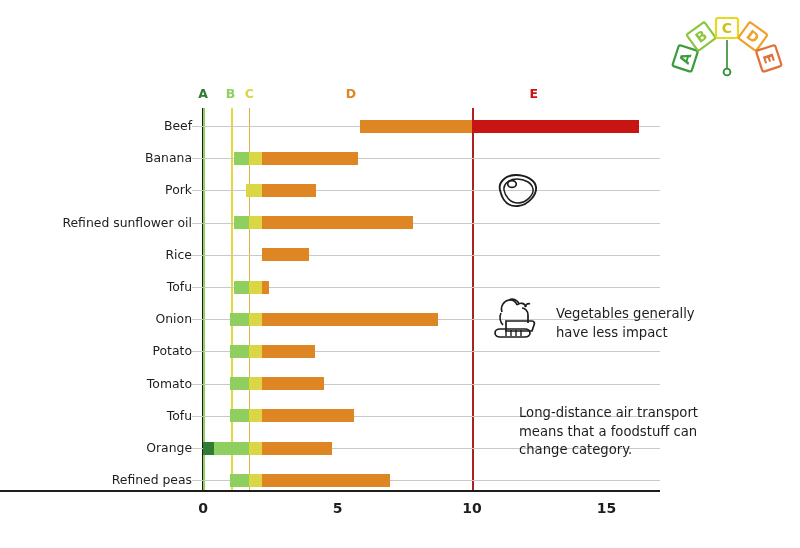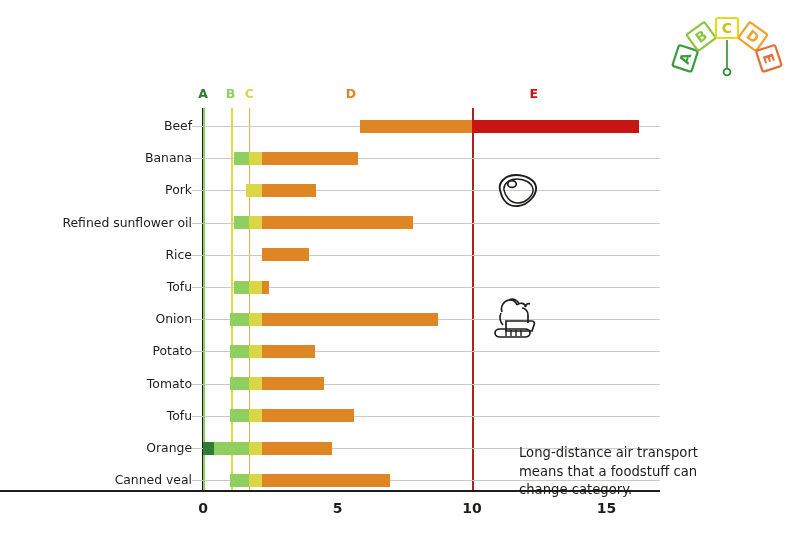--- a/index.html
+++ b/index.html
@@ -101,21 +101,21 @@
         <div class="ylabel" style="top: 150.2px; right: 608px; margin-left: 31px;">Banana</div>
         <div class="ylabel" style="top: 182.4px; right: 608px;">Pork</div>
         <div class="ylabel" style="top: 214.6px; right: 608px;">Refined sunflower oil</div>
         <div class="ylabel" style="top: 246.8px; right: 608px;">Rice</div>
         <div class="ylabel" style="top: 279px; right: 608px;">Tofu</div>
         <div class="ylabel" style="top: 311.2px; right: 608px;">Onion</div>
         <div class="ylabel" style="top: 343.4px; right: 608px; text-align: right;">Potato</div>
         <div class="ylabel" style="top: 375.6px; right: 608px;">Tomato</div>
         <div class="ylabel" style="top: 407.8px; right: 608px;">Tofu</div>
         <div class="ylabel" style="top: 440px; right: 608px;">Orange</div>
-        <div class="ylabel" style="top: 472.2px; right: 608px;">Canned veal</div>
+        <div class="ylabel" style="top: 472.2px; right: 608px;">Refined peas</div>
       </div>
     <div id="vlines">
         <div class="vline" style="left: 203px; background: rgb(142, 207, 95);"></div>
         <div class="vline" style="left: 231.245px; background: rgb(227, 217, 63);"></div>
         <div class="vline" style="left: 248.73px; background: rgb(227, 177, 63);"></div>
         <div class="vline" style="left: 472px; background: rgb(176, 32, 32);"></div>
       </div>
     <div id="catletters">
         <div class="catletter" style="left: 191px; color: rgb(47, 125, 50);">A</div>
         <div class="catletter" style="left: 218.438px; color: rgb(142, 207, 95);">B</div>
@@ -215,30 +215,34 @@
         <div class="xlabel" style="left: 586.5px;">15</div>
       </div>
   </div>
 
   <svg class="annot-icon" style="left:492px;top:172px;" width="46" height="36" viewBox="0 0 46 36">
     <path d="M8 18c-2-8 6-15 16-15 10 0 19 5 20 12 1 7-7 18-18 19C14 35 10 27 8 18z" fill="none" stroke="#1d1d1b" stroke-width="1.9"></path>
     <path d="M12 18c-1-6 5-11 13-11 8 0 15 4 16 10 1 5-6 14-15 14-8 0-13-7-14-13z" fill="none" stroke="#1d1d1b" stroke-width="1.5"></path>
     <ellipse cx="20" cy="12" rx="4.3" ry="3.4" fill="none" stroke="#1d1d1b" stroke-width="1.7"></ellipse>
   </svg>
 
+  <div class="annot" style="left:556px;top:305px;width:200px;">
+    <div class="annot-text">Vegetables generally
+have less impact</div>
+  </div>
   <svg class="annot-icon" style="left:492px;top:296px;" width="52" height="44" viewBox="0 0 52 44">
     <path d="M10 16c-2-6 2-11 7-12 4-1 7 2 8 5" fill="none" stroke="#1d1d1b" stroke-width="1.7"></path>
     <path d="M17 4c4-2 9 0 10 4M25 9c3-3 8-2 9 2" fill="none" stroke="#1d1d1b" stroke-width="1.7"></path>
     <path d="M9 17c-2 4-1 9 2 12" fill="none" stroke="#1d1d1b" stroke-width="1.6"></path>
     <path d="M30 12c3 0 6 3 6 7v8" fill="none" stroke="#1d1d1b" stroke-width="1.7"></path>
     <path d="M33 11c1-3 3-4 5-3" fill="none" stroke="#1d1d1b" stroke-width="1.6"></path>
     <path d="M14 25h26c2 0 3 2 2 4l-2 6H14z" fill="none" stroke="#1d1d1b" stroke-width="1.7"></path>
     <path d="M8 33h25c3 0 5 2 5 4s-2 4-5 4H8c-3 0-5-2-5-4s2-4 5-4z" fill="none" stroke="#1d1d1b" stroke-width="1.7"></path>
     <path d="M14 34v6M19 34v6M24 34v6M29 34v6" stroke="#1d1d1b" stroke-width="1.4"></path>
   </svg>
 
-  <div class="annot" style="left:519px;top:444px;width:212px;">
+  <div class="annot" style="left:519px;top:404px;width:212px;">
     <div class="annot-text">Long-distance air transport
 means that a foodstuff can
 change category.</div>
   </div>
 
 </div>
 
 </body></html>

